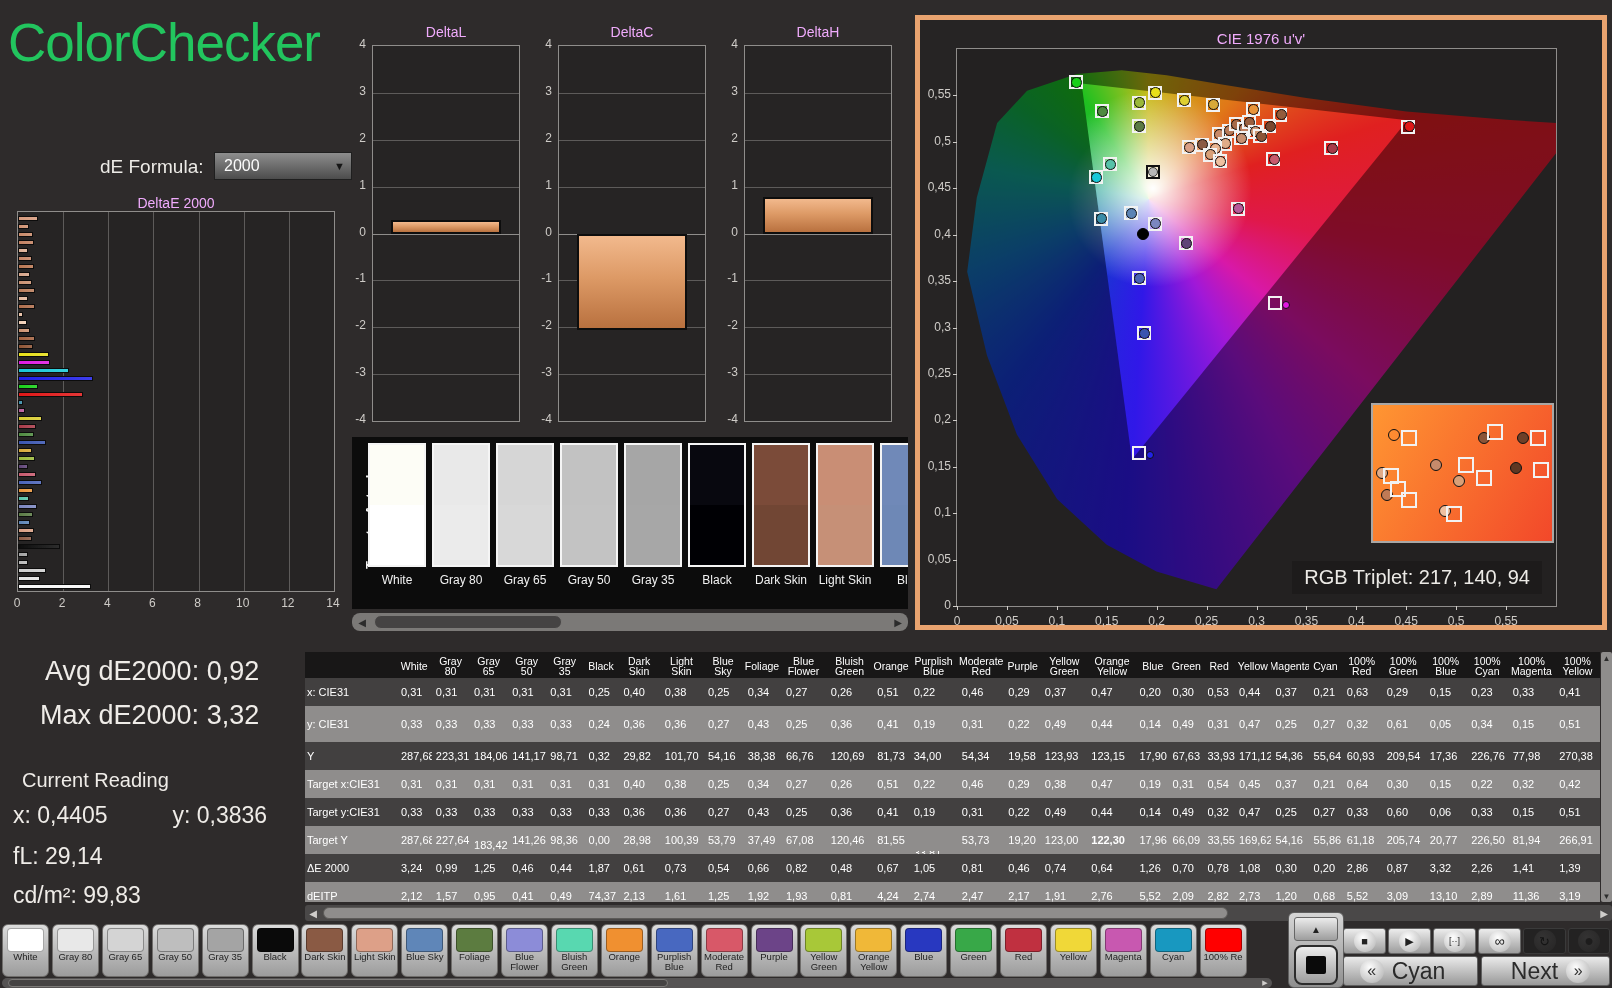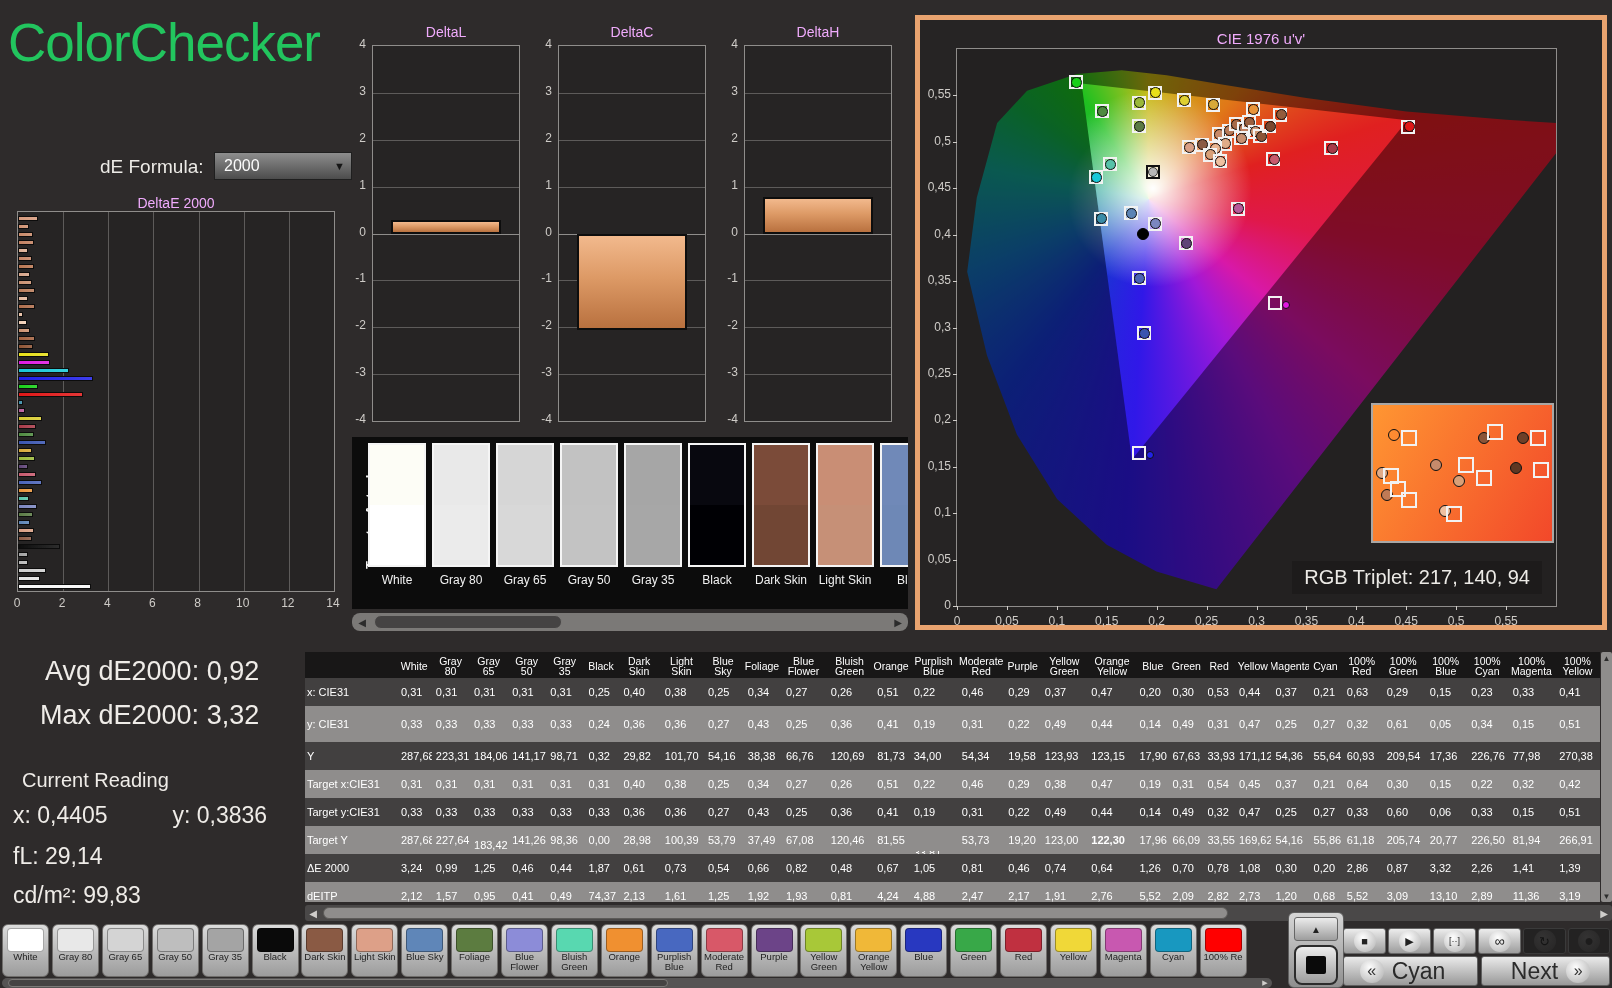--- a/index.html
+++ b/index.html
@@ -699,21 +699,21 @@
         <div class="tcell" style="flex: 0.97 1 0px; justify-content: flex-start; padding-left: 4px;">0,41</div>
         <div class="tcell" style="flex: 0.97 1 0px; justify-content: flex-start; padding-left: 4px;">0,49</div>
         <div class="tcell" style="flex: 0.87 1 0px; justify-content: flex-start; padding-left: 4px;">74,37</div>
         <div class="tcell" style="flex: 1.07 1 0px; justify-content: flex-start; padding-left: 4px;">2,13</div>
         <div class="tcell" style="flex: 1.12 1 0px; justify-content: flex-start; padding-left: 4px;">1,61</div>
         <div class="tcell" style="flex: 1.02 1 0px; justify-content: flex-start; padding-left: 4px;">1,25</div>
         <div class="tcell" style="flex: 0.97 1 0px; justify-content: flex-start; padding-left: 4px;">1,92</div>
         <div class="tcell" style="flex: 1.17 1 0px; justify-content: flex-start; padding-left: 4px;">1,93</div>
         <div class="tcell" style="flex: 1.22 1 0px; justify-content: flex-start; padding-left: 4px;">0,81</div>
         <div class="tcell" style="flex: 0.92 1 0px; justify-content: flex-start; padding-left: 4px;">4,24</div>
-        <div class="tcell" style="flex: 1.27 1 0px; justify-content: flex-start; padding-left: 4px;">4,88</div>
+        <div class="tcell" style="flex: 1.27 1 0px; justify-content: flex-start; padding-left: 4px;">2,74</div>
         <div class="tcell" style="flex: 1.22 1 0px; justify-content: flex-start; padding-left: 4px;">2,47</div>
         <div class="tcell" style="flex: 0.92 1 0px; justify-content: flex-start; padding-left: 4px;">2,17</div>
         <div class="tcell" style="flex: 1.22 1 0px; justify-content: flex-start; padding-left: 4px;">1,91</div>
         <div class="tcell" style="flex: 1.27 1 0px; justify-content: flex-start; padding-left: 4px;">2,76</div>
         <div class="tcell" style="flex: 0.82 1 0px; justify-content: flex-start; padding-left: 4px;">5,52</div>
         <div class="tcell" style="flex: 0.87 1 0px; justify-content: flex-start; padding-left: 4px;">2,09</div>
         <div class="tcell" style="flex: 0.77 1 0px; justify-content: flex-start; padding-left: 4px;">2,82</div>
         <div class="tcell" style="flex: 0.92 1 0px; justify-content: flex-start; padding-left: 4px;">2,73</div>
         <div class="tcell" style="flex: 0.97 1 0px; justify-content: flex-start; padding-left: 4px;">1,20</div>
         <div class="tcell" style="flex: 0.82 1 0px; justify-content: flex-start; padding-left: 4px;">0,68</div>

